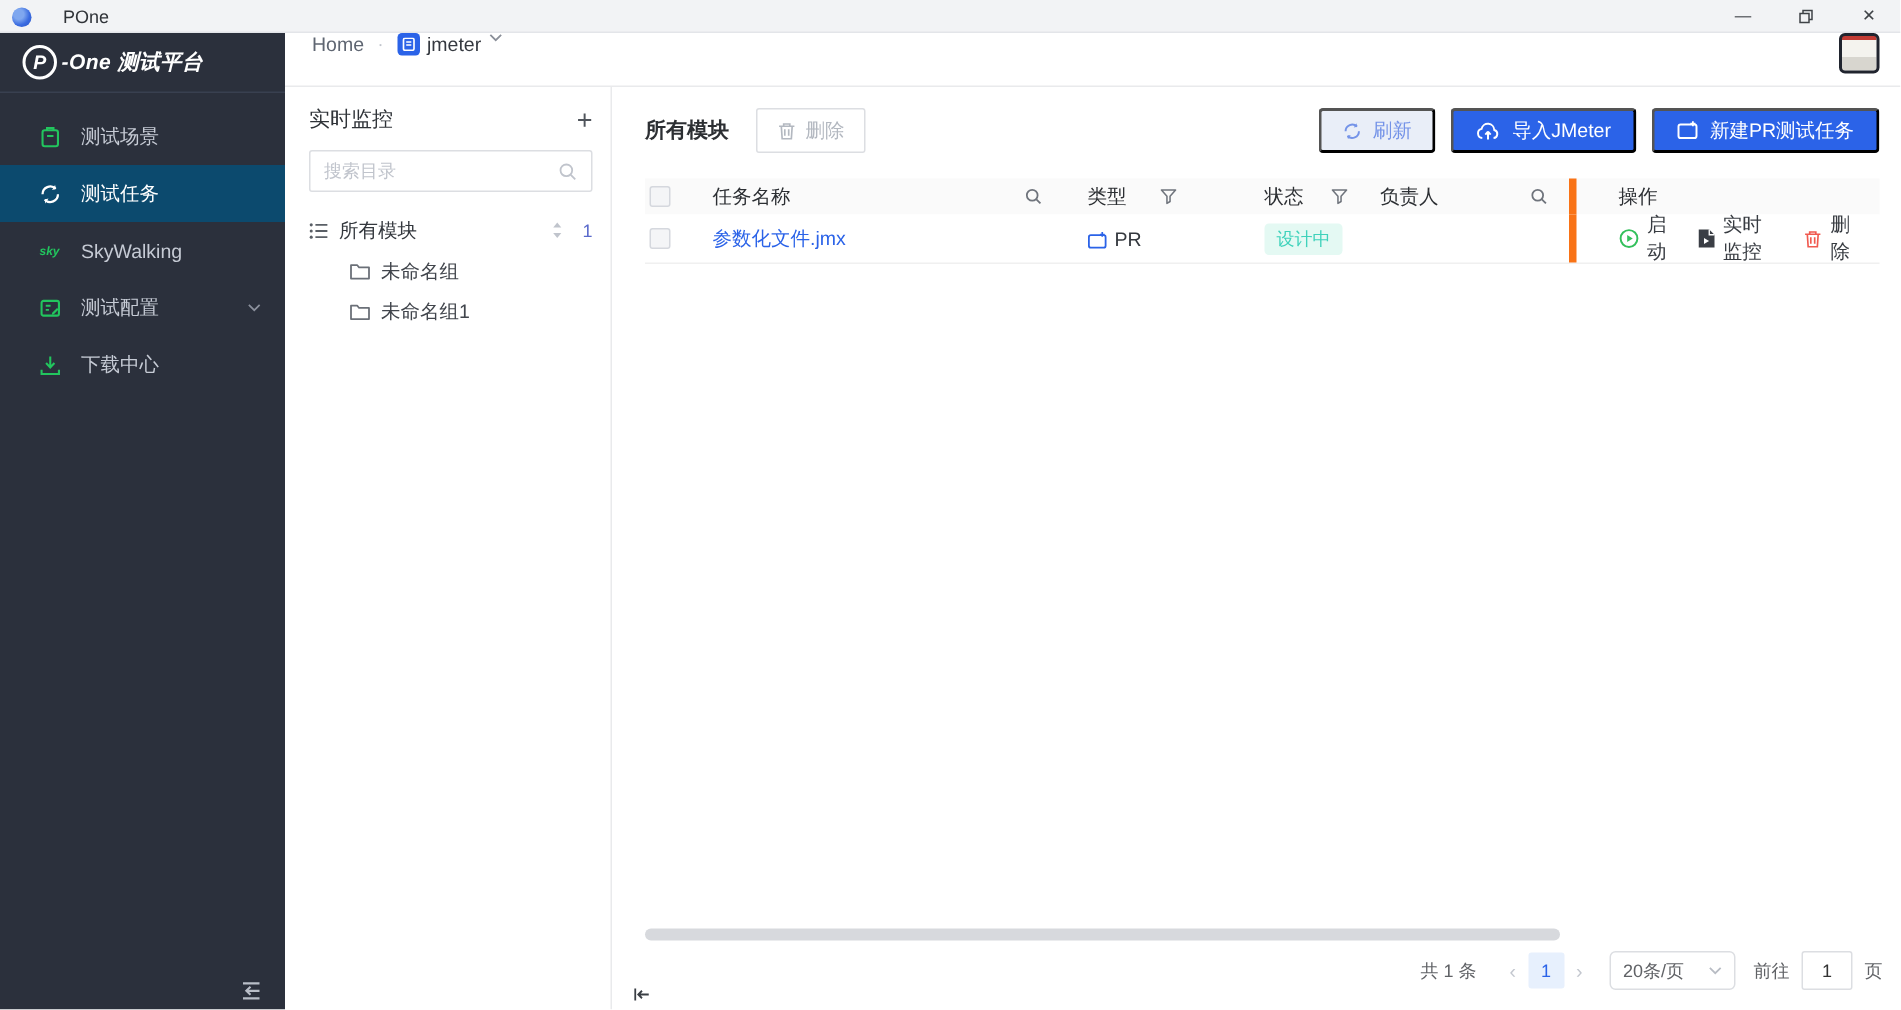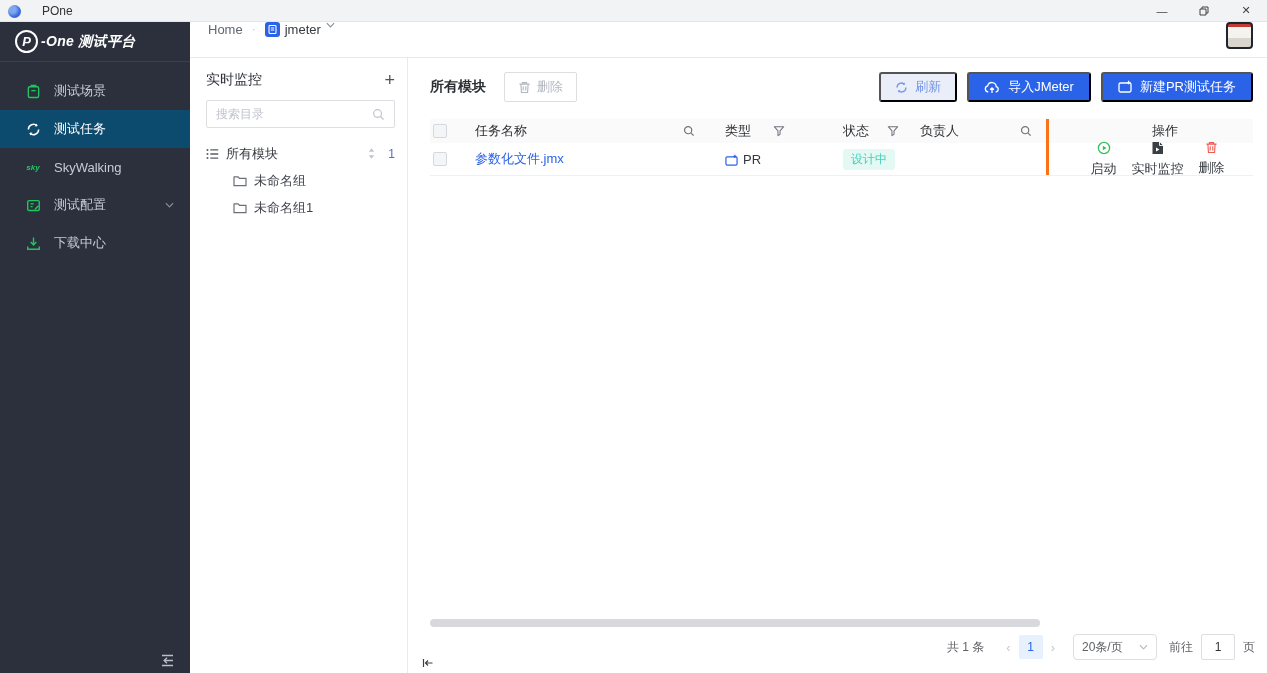--- a/index.html
+++ b/index.html
@@ -79,27 +79,27 @@
   .col-check { width:45px; padding-left:3px; }
   .checkbox { width:14px; height:14px; border:1px solid #d5d8de; border-radius:2px; background:#f4f5f7; cursor:pointer; }
   .col-name { width:250px; }
   .col-name .hicon { margin-left:auto; margin-right:30px; }
   .col-type { width:118px; }
   .col-type .hicon { margin-left:22px; }
   .col-status { width:77px; }
   .col-status .hicon { margin-left:18px; }
   .col-owner { width:126px; }
   .col-owner .hicon { margin-left:auto; margin-right:14px; }
-  .col-ops { flex:1; border-left:3px solid #f97316; padding-left:28px;justify-content:center; }
+  .col-ops { flex:1; border-left:5px solid #f97316; padding-left:28px; }
   .hicon { color:#6f747c; cursor:pointer; }
   .link { color:#2b63e8; cursor:pointer;text-align:right; }
   .type-cell { display:flex; align-items:flex-end; gap:5px; color:#34383e; }
   .type-icon { color:#2b63e8; }
   .badge { background:#e4f9f3; color:#3fd2bb; font-size:12px; padding:2px 8px; border-radius:3px; }
-  .action { display:inline-flex; align-items:center; gap:5px; margin-right:15px; color:#383c42; cursor:pointer;flex-direction:column; }
+  .action { display:inline-flex; align-items:center; gap:5px; margin-right:15px; color:#383c42; cursor:pointer; }
   .ic-start { color:#34c05c; }
   .ic-monitor { color:#3a3e45; }
   .ic-del { color:#f05a50; }
 
   
   .hscroll-thumb { position:absolute; left:22px; bottom:46px; width:610px; height:8px; background:#d7d9dd; border-radius:4px; cursor:pointer; }
   .pagination { position:absolute; right:12px; bottom:13px; display:flex; align-items:center; font-size:12px; color:#606266; }
   .pg-total { margin-right:14px; }
   .pg-arrow { color:#c3c7cf; padding:0 8px; font-size:13px; cursor:pointer; }
   .pg-num { width:24px; height:24px; background:#e7f0fd; color:#2b63e8; display:flex; align-items:center; justify-content:center; border-radius:2px; cursor:pointer; }

